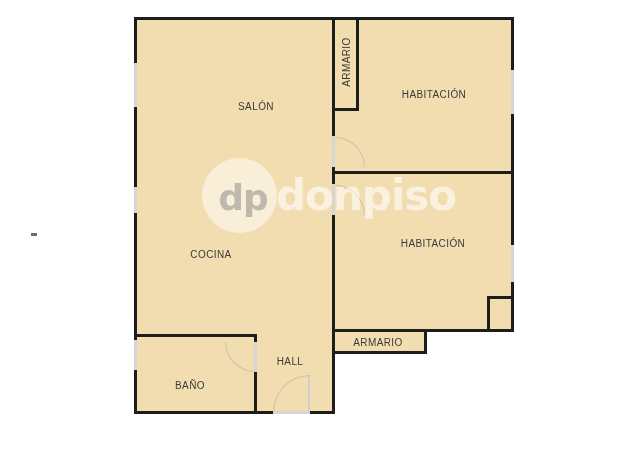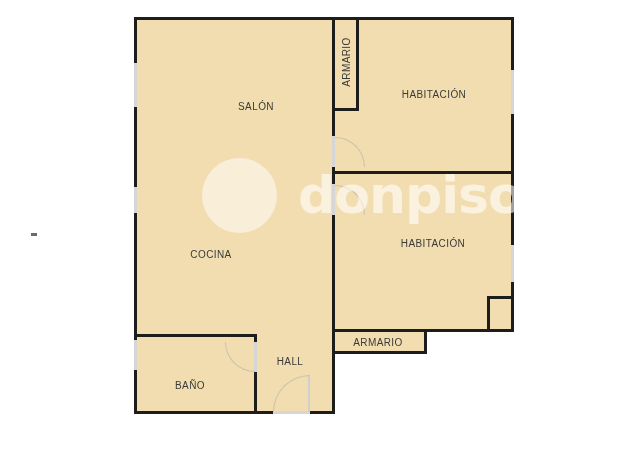--- a/index.html
+++ b/index.html
@@ -10,22 +10,22 @@
   .opening{position:absolute;background:#d6d6d6;}
   .arc{position:absolute;border:0 solid #cbc2ac;box-sizing:border-box;}
   .room-label{position:absolute;transform:translate(-50%,-50%);color:#3a3a38;
               font-size:10px;letter-spacing:.4px;white-space:nowrap;}
   .room-label.vertical{transform:translate(-50%,-50%) rotate(-90deg);}
   .wm-circle{position:absolute;left:202px;top:158px;width:75px;height:75px;border-radius:50%;
              background:rgba(255,255,255,0.5);}
   .wm-dp{position:absolute;left:243px;top:197px;transform:translate(-50%,-50%);
          font-family:"DejaVu Sans",sans-serif;font-weight:bold;font-size:36px;
          color:#b5b0a6;opacity:.85;letter-spacing:-1px;}
-  .wm-name{position:absolute;left:298px;top:197px;transform:translate(0,-54%);
-           font-family:"DejaVu Sans",sans-serif;font-weight:bold;font-size:52px;
+  .wm-name{position:absolute;left:276px;top:197px;transform:translate(0,-54%);
+           font-family:"DejaVu Sans",sans-serif;font-weight:bold;font-size:42px;
            color:rgba(255,255,255,0.58);letter-spacing:-1px;}
   .artifact{position:absolute;left:31px;top:233px;width:6px;height:3px;background:#6b6b6b;}
 </style>
 </head>
 <body>
 
 <div class="canvas">
 
   <div class="fill" style="left:135px;top:18px;width:199px;height:395px;"></div>
   <div class="fill" style="left:334px;top:18px;width:179px;height:313px;"></div>
@@ -76,17 +76,18 @@
   <span class="room-label" style="left:256px;top:97px;margin-top:9px;">SALÓN</span>
   <span class="room-label vertical" style="left:346px;top:62px;">ARMARIO</span>
   <span class="room-label" style="left:434px;top:94px;">HABITACIÓN</span>
   <span class="room-label" style="left:433px;top:243px;">HABITACIÓN</span>
   <span class="room-label" style="left:211px;top:254px;text-align:center;">COCINA</span>
   <span class="room-label" style="left:290px;top:361px;">HALL</span>
   <span class="room-label" style="left:378px;top:342px;">ARMARIO</span>
   <span class="room-label" style="left:190px;top:385px;">BAÑO</span>
 
   <div class="wm-circle"></div>
+  <span class="wm-dp">dp</span>
   <span class="wm-name">donpiso</span>
 
   <div class="artifact"></div>
 
 </div>
 
 </body></html>

